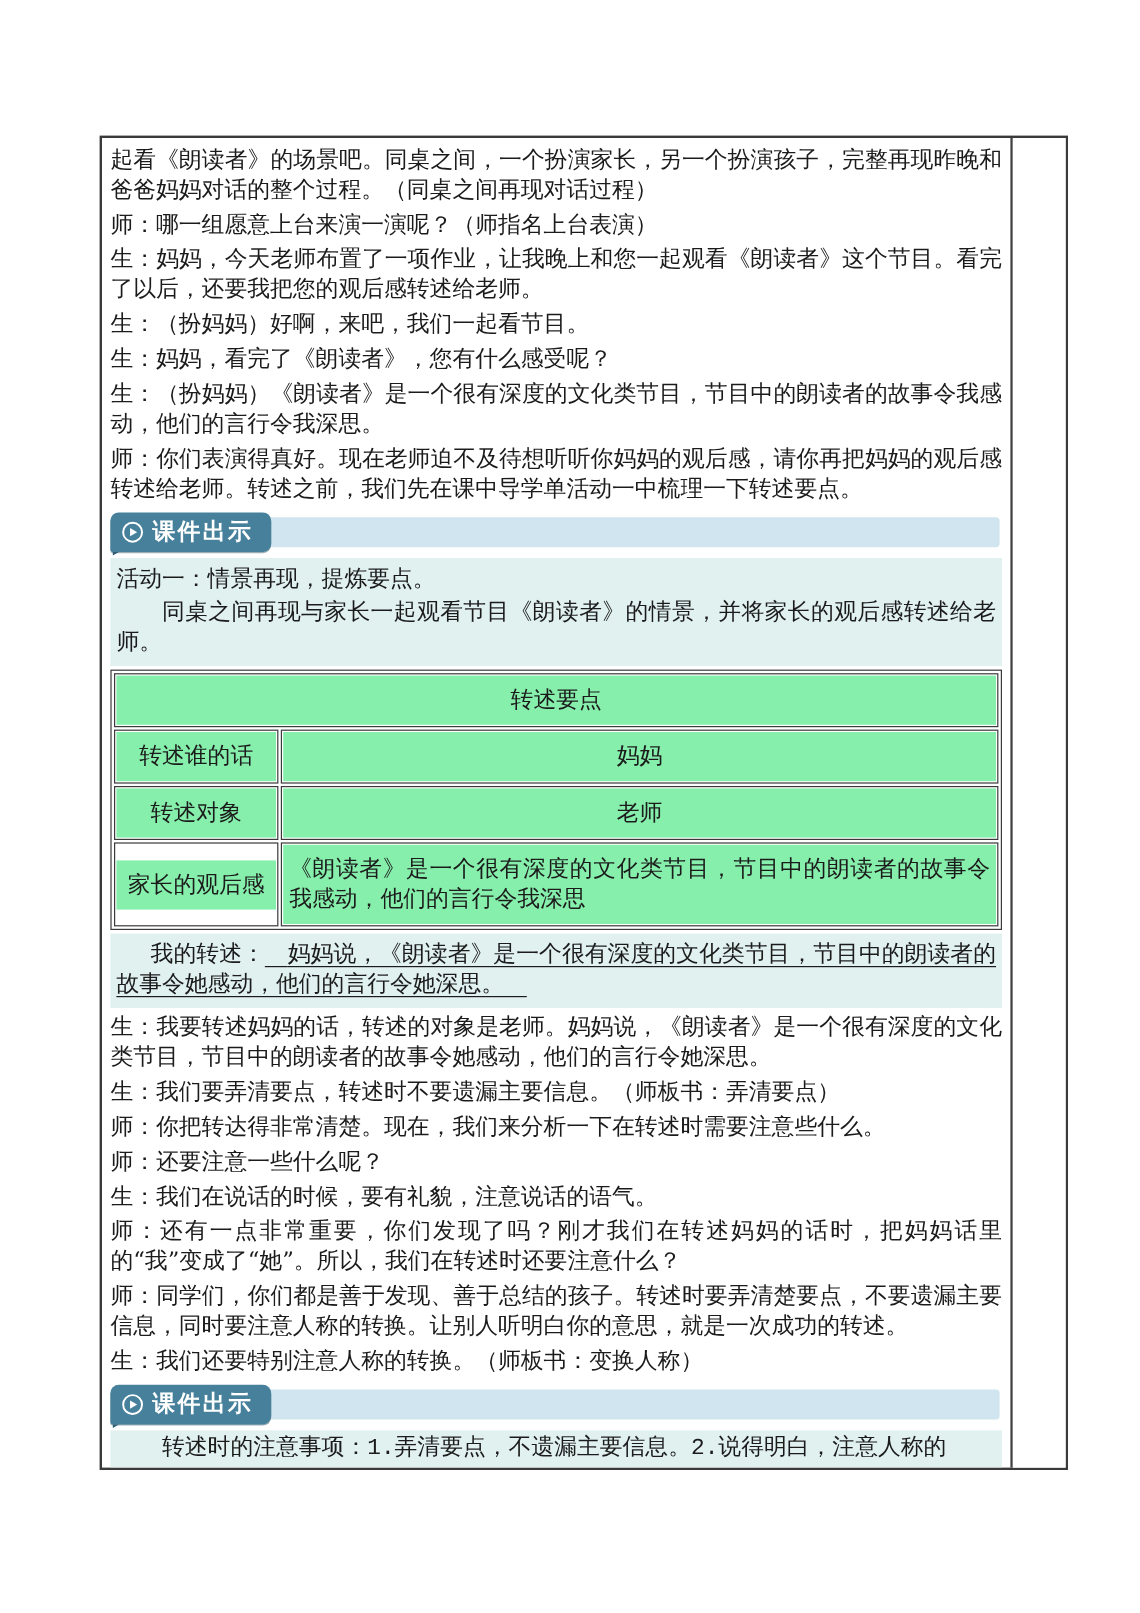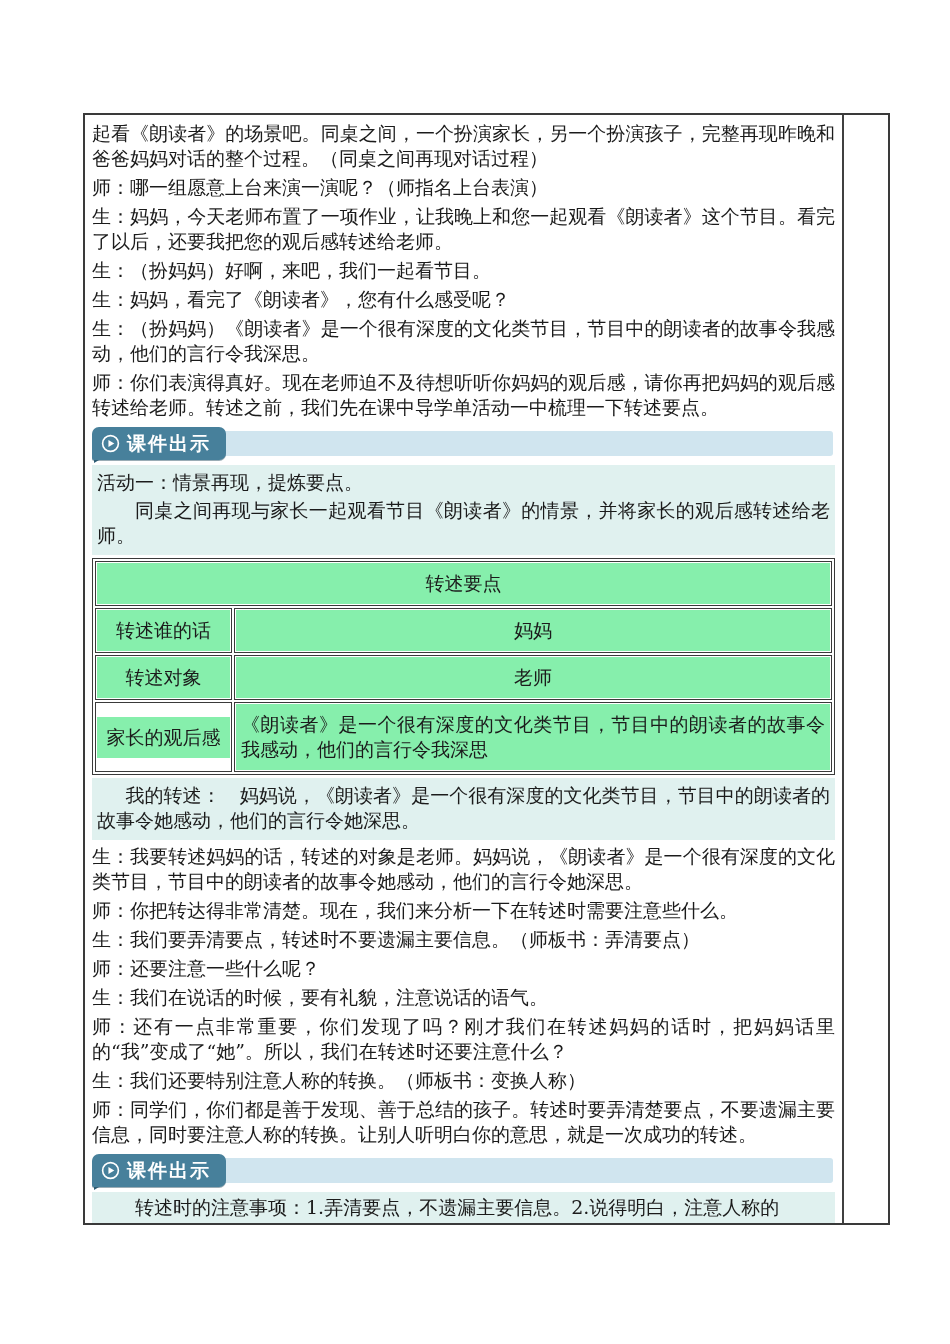--- a/index.html
+++ b/index.html
@@ -76,30 +76,31 @@
   .hl { background: #86efac; padding: 8px 5px; text-align: justify; }
   .hl.c { text-align: center; }
 
   
   .retell {
     margin: 3px 0;
     padding: 5px 5px 7px 5px;
     text-indent: 1.5em;
     text-align: justify;
   }
-  .ul { text-underline-offset: 4px; }
+  .ul { text-decoration: underline; text-underline-offset: 4px; }
   .ul::before { content: "\3000"; }
   .ul::after  { content: "\3000"; }
 
   
   .note {
     margin-top: 1px;
     padding: 3px 5px;
     text-indent: 2em;
     text-align: justify;
+    font-family: Liberation Mono, monospace;
   }
 </style>
 </head>
 <body>
 
 <div class="page">
   <div class="sheet">
     <div class="main">
 
       <p class="dlg first">起看《朗读者》的场景吧。同桌之间，一个扮演家长，另一个扮演孩子，完整再现昨晚和爸爸妈妈对话的整个过程。（同桌之间再现对话过程）</p>
@@ -161,27 +162,27 @@
               </td>
           </tr>
         </tbody>
       </table>
 
       <p class="cyan retell">
         <span>我的转述：</span><span class="ul">妈妈说，《朗读者》是一个很有深度的文化类节目，节目中的朗读者的故事令她感动，他们的言行令她深思。</span>
       </p>
 
       <p class="dlg">生：我要转述妈妈的话，转述的对象是老师。妈妈说，《朗读者》是一个很有深度的文化类节目，节目中的朗读者的故事令她感动，他们的言行令她深思。</p>
+      <p class="dlg">生：我们要弄清要点，转述时不要遗漏主要信息。（师板书：弄清要点）</p>
       <p class="dlg">师：你把转达得非常清楚。现在，我们来分析一下在转述时需要注意些什么。</p>
-      <p class="dlg">生：我们要弄清要点，转述时不要遗漏主要信息。（师板书：弄清要点）</p>
       <p class="dlg">师：还要注意一些什么呢？</p>
       <p class="dlg">生：我们在说话的时候，要有礼貌，注意说话的语气。</p>
       <p class="dlg">师：还有一点非常重要，你们发现了吗？刚才我们在转述妈妈的话时，把妈妈话里的“我”变成了“她”。所以，我们在转述时还要注意什么？</p>
+      <p class="dlg">师：同学们，你们都是善于发现、善于总结的孩子。转述时要弄清楚要点，不要遗漏主要信息，同时要注意人称的转换。让别人听明白你的意思，就是一次成功的转述。</p>
       <p class="dlg">生：我们还要特别注意人称的转换。（师板书：变换人称）</p>
-      <p class="dlg">师：同学们，你们都是善于发现、善于总结的孩子。转述时要弄清楚要点，不要遗漏主要信息，同时要注意人称的转换。让别人听明白你的意思，就是一次成功的转述。</p>
 
       <div class="banner">
         <div class="banner-strip"></div>
         <div class="banner-label">
           <span class="play-icon">
             <svg width="19" height="19" viewBox="0 0 20 20">
               <circle cx="10" cy="10" r="8.3" fill="none" stroke="#ffffff" stroke-width="1.7"></circle>
               <path d="M7.8 6.4 L14 10 L7.8 13.6 Z" fill="#ffffff"></path>
             </svg>
           </span>

